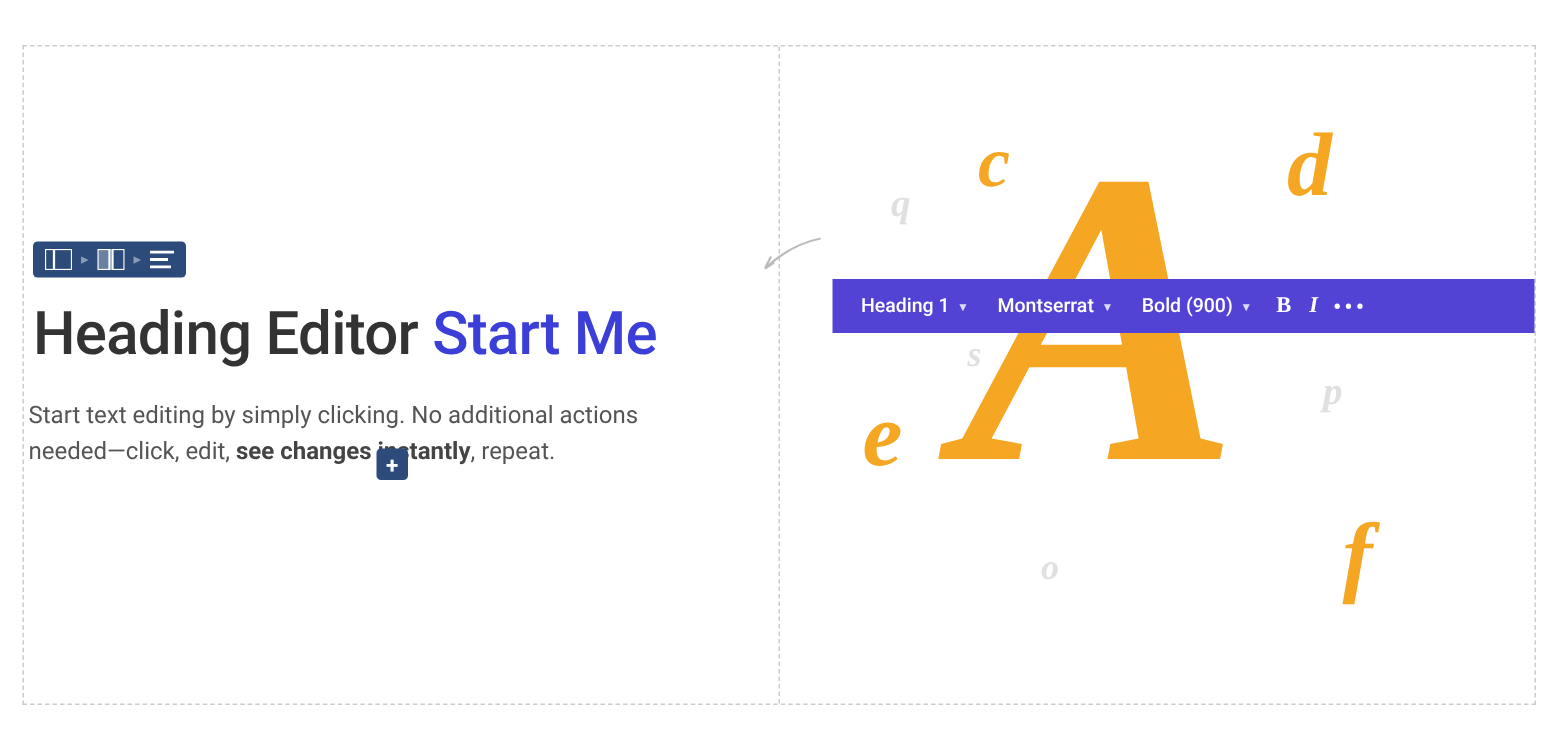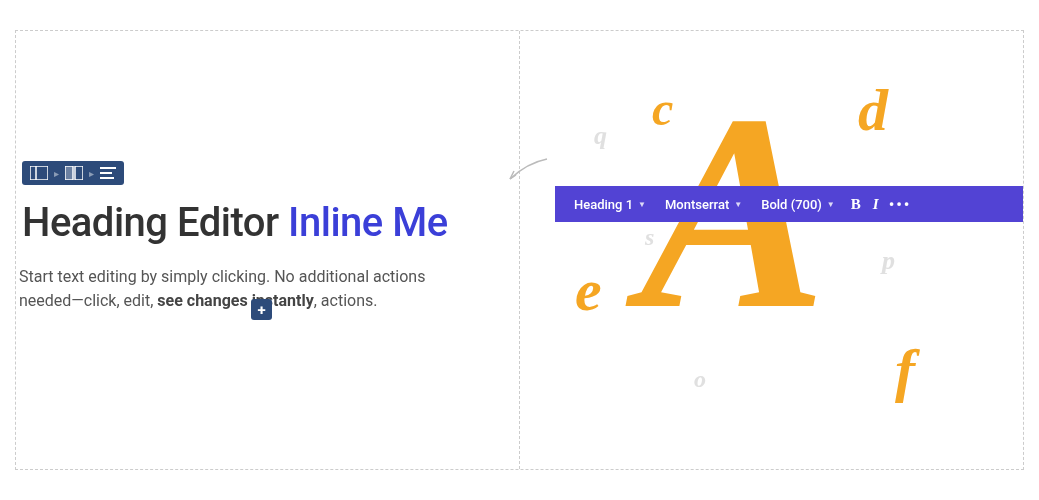--- a/index.html
+++ b/index.html
@@ -56,24 +56,24 @@
       <span class="chevron">▸</span>
       <span class="crumb-icon">
         <svg width="16" height="12" viewBox="0 0 16 12">
             <line x1="0" y1="1" x2="16" y2="1" stroke="#fff" stroke-width="2"></line>
             <line x1="0" y1="6" x2="12" y2="6" stroke="#fff" stroke-width="2"></line>
             <line x1="0" y1="11" x2="14" y2="11" stroke="#fff" stroke-width="2"></line>
           </svg>
       </span>
     </div>
     <h1 class="heading">
-      <span>Heading Editor </span><span class="link">Inline Me</span>
+      <span>Heading Editor </span><span class="link">Start Me</span>
     </h1>
     <p class="para">
-      <span>Start text editing by simply clicking. No additional actions needed—click, edit, </span><b>see changes instantly</b><span>, actions.</span>
+      <span>Start text editing by simply clicking. No additional actions needed—click, edit, </span><b>see changes instantly</b><span>, repeat.</span>
     </p>
     <div class="add-btn">+</div>
   </div>
 
   <div class="panel panel-right">
     <svg class="arrow" viewBox="0 0 50 40">
         <path d="M 45 8 Q 25 12 8 28" fill="none" stroke="#bbb" stroke-width="1.5"></path>
         <path d="M 8 28 L 14 24 M 8 28 L 12 20" fill="none" stroke="#bbb" stroke-width="1.5"></path>
       </svg>
     <div class="bigA">A</div>
@@ -88,21 +88,21 @@
     <div class="toolbar">
       <div class="tool">
           <span>Heading 1</span>
           <span class="caret">▼</span>
         </div>
       <div class="tool">
           <span>Montserrat</span>
           <span class="caret">▼</span>
         </div>
       <div class="tool">
-          <span>Bold (700)</span>
+          <span>Bold (900)</span>
           <span class="caret">▼</span>
         </div>
       <div class="tool" style="border-right:none;padding:0 6px">
           <span class="tb-bold">B</span>
         </div>
       <div class="tool" style="border-right:none;padding:0 6px">
           <span class="tb-italic">I</span>
         </div>
       <div class="tool" style="border-right:none;padding:0 4px">
           <span class="tb-more">•••</span>

